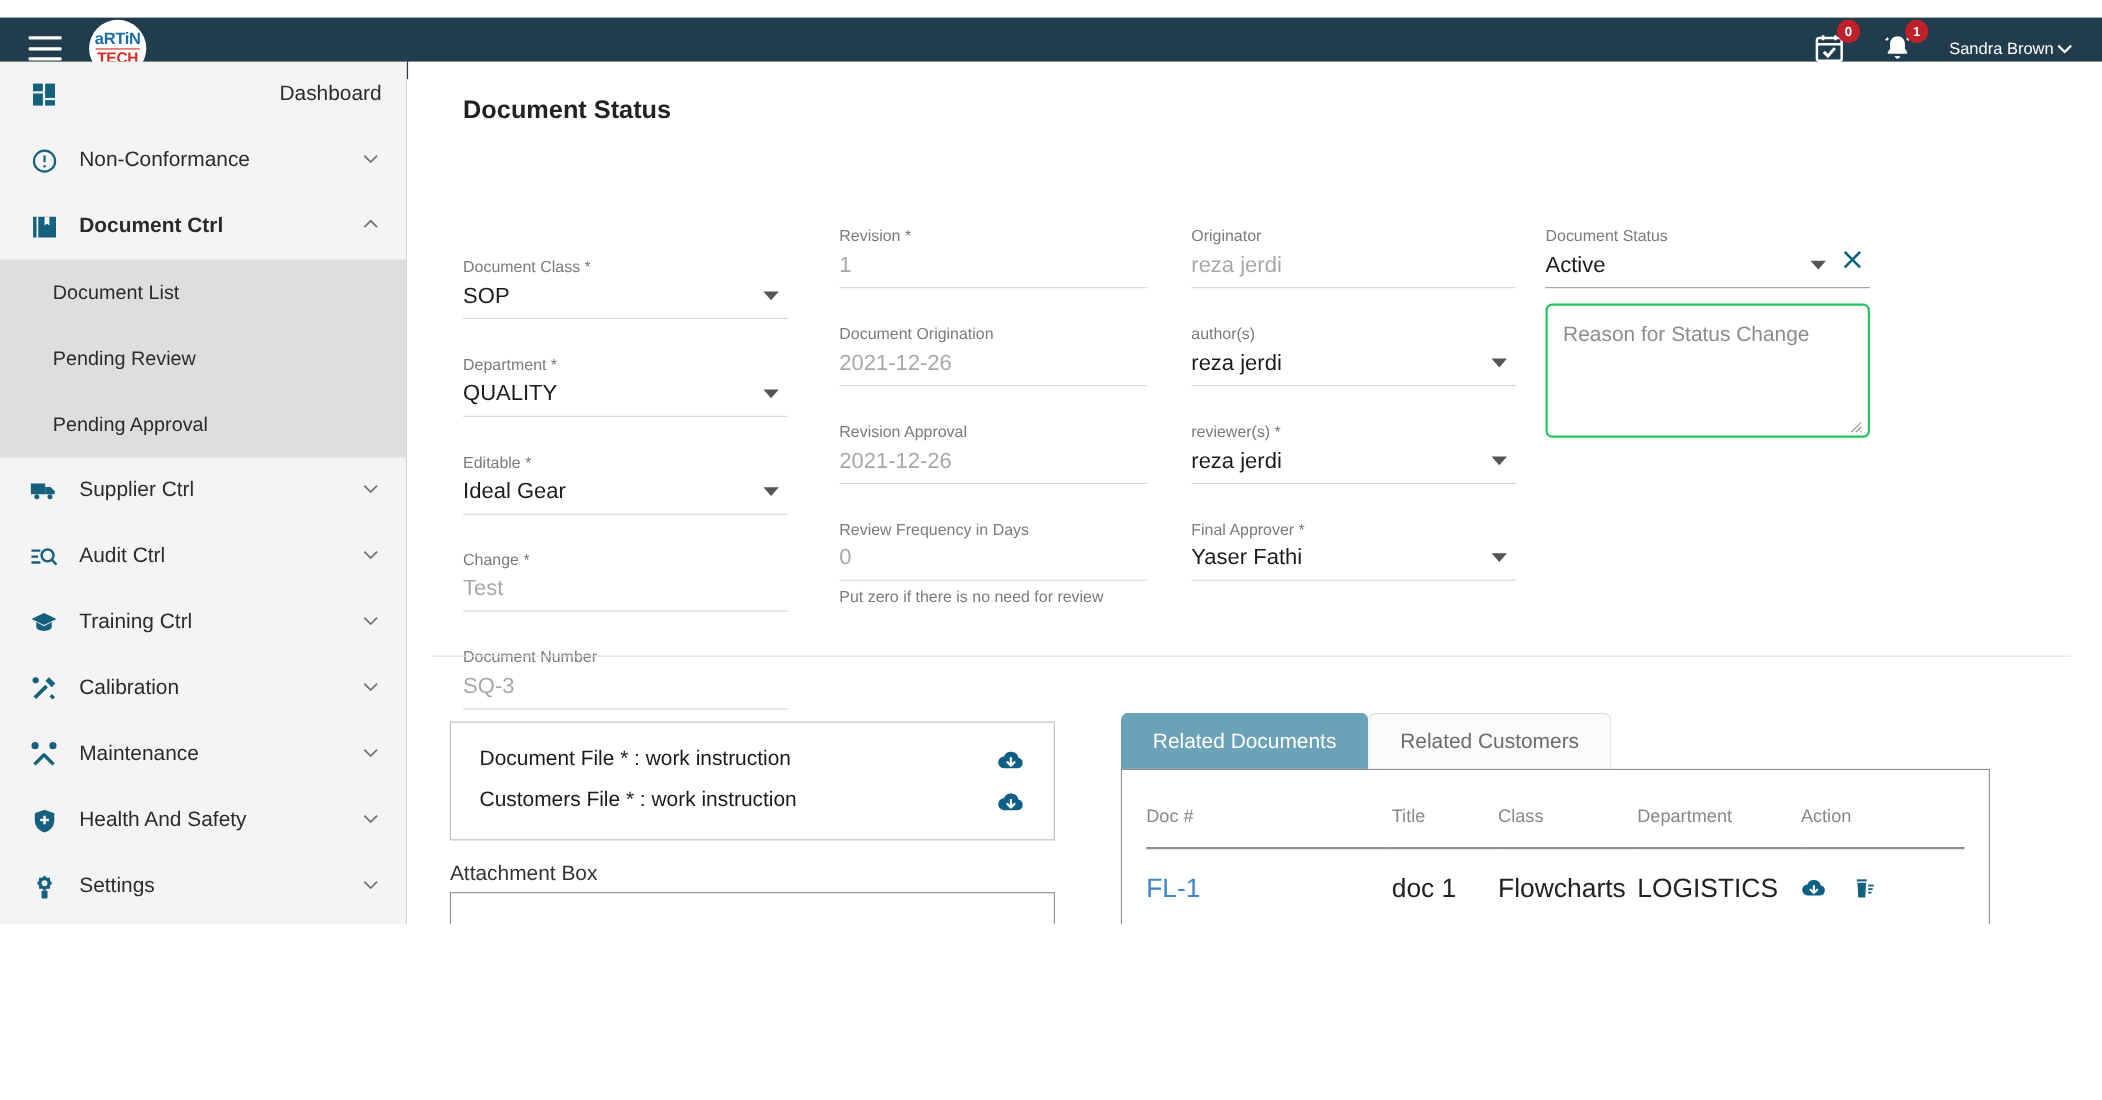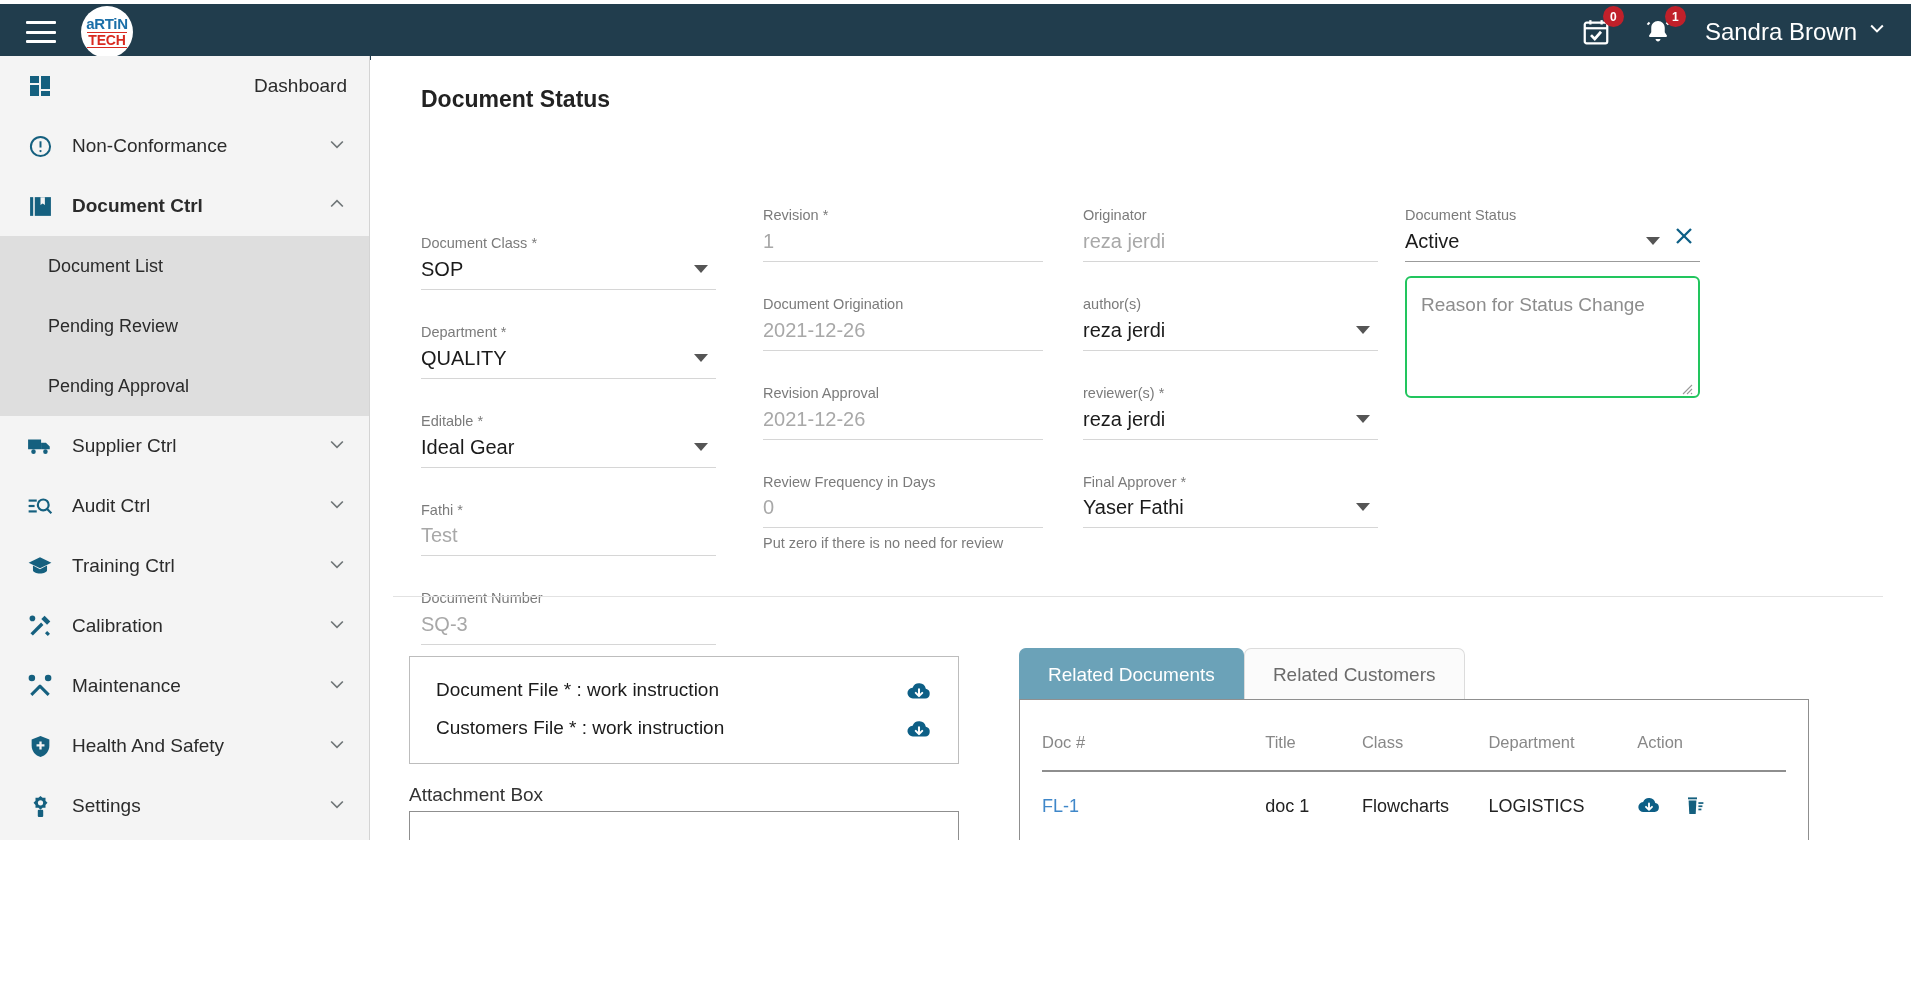--- a/index.html
+++ b/index.html
@@ -5,21 +5,21 @@
   * { box-sizing: border-box; margin: 0; padding: 0; }
   html, body {
     width: 1911px; height: 1000px;
     background: #ffffff;
     font-family: "Liberation Sans", sans-serif;
     overflow: hidden;
   }
 
   
   .topbar {
-    position: absolute; top: 4px; left: 0; width: 1911px; height: 56px;
+    position: absolute; top: 16px; left: 0; width: 1911px; height: 56px;
     background: #213d4d;
     display: flex; align-items: center;
   }
   .hamburger {
     width: 30px; height: 22px; margin-left: 26px;
     display: flex; flex-direction: column; justify-content: space-between;
     cursor: pointer;
   }
   .hamburger span { display:block; height: 3px; width: 100%; background: #ffffff; border-radius: 1px; }
 
@@ -36,21 +36,21 @@
   .topbar-right {
     margin-left: auto; display: flex; align-items: center; gap: 32px; padding-right: 24px;
   }
   .icon-badge { position: relative; cursor: pointer; display:flex; align-items:center; }
   .badge {
     position: absolute; top: -11px; right: -13px;
     background: #c0202a; color: #fff; font-size: 12px; font-weight: bold;
     min-width: 21px; height: 21px; border-radius: 11px;
     display: flex; align-items: center; justify-content: center; padding: 0 4px;
   }
-  .user-menu { color: #ffffff; font-size: 24px; display: flex; gap: 10px; cursor: pointer; }
+  .user-menu { color: #ffffff; font-size: 15px; display: flex; align-items: center; cursor: pointer; }
 
   
   .sidebar {
     position: absolute; top: 56px; left: 0; width: 370px; height: 784px;
     background: #f4f4f4; border-right: 1px solid #d4d4d4;
     overflow: hidden;
   }
   .nav-item {
     display: flex; align-items: center; height: 60px; padding: 0 22px 0 26px;
     cursor: pointer; position: relative; justify-content: space-between;
@@ -133,21 +133,21 @@
   .tablewrap {
     position: absolute; top: 643px; left: 648px; width: 790px; height: 197px;
     border: 1px solid #8f8f8f; background: #fff; padding: 0 22px;
   }
   table.rel { width: 100%; border-collapse: collapse; }
   table.rel th {
     font-size: 16.5px; color: #888; font-weight: normal; text-align: left;
     padding: 33px 0 18px 0; border-bottom: 2px solid #8e8e8e;
   }
   table.rel td {
-    font-size: 18px; color: #222; padding: 22px 0; border-bottom: 1px solid #e6e6e6;
+    font-size: 24px; color: #222; padding: 22px 0; border-bottom: 1px solid #e6e6e6;
   }
   table.rel td.docno { color: #3f87c9; cursor: pointer; }
   .action-cell { display: flex; gap: 22px; align-items: center; }
   .trash { color: #15607f; cursor: pointer; display:flex; }
 </style>
 </head>
 <body>
 
 <div class="topbar">
   <div class="hamburger">
@@ -390,21 +390,21 @@
       </div>
 
       <div class="field">
         <div class="flabel">Editable *</div>
         <div class="fvalue">Ideal Gear</div>
         <div class="uline"></div>
         <div class="caret"></div>
       </div>
 
       <div class="field">
-        <div class="flabel">Fathi *</div>
+        <div class="flabel">Change *</div>
         <div class="fvalue ph">Test</div>
         <div class="uline"></div>
       </div>
 
       <div class="field">
         <div class="flabel">Document Number</div>
         <div class="fvalue ph">SQ-3</div>
         <div class="uline"></div>
       </div>
     </div>

